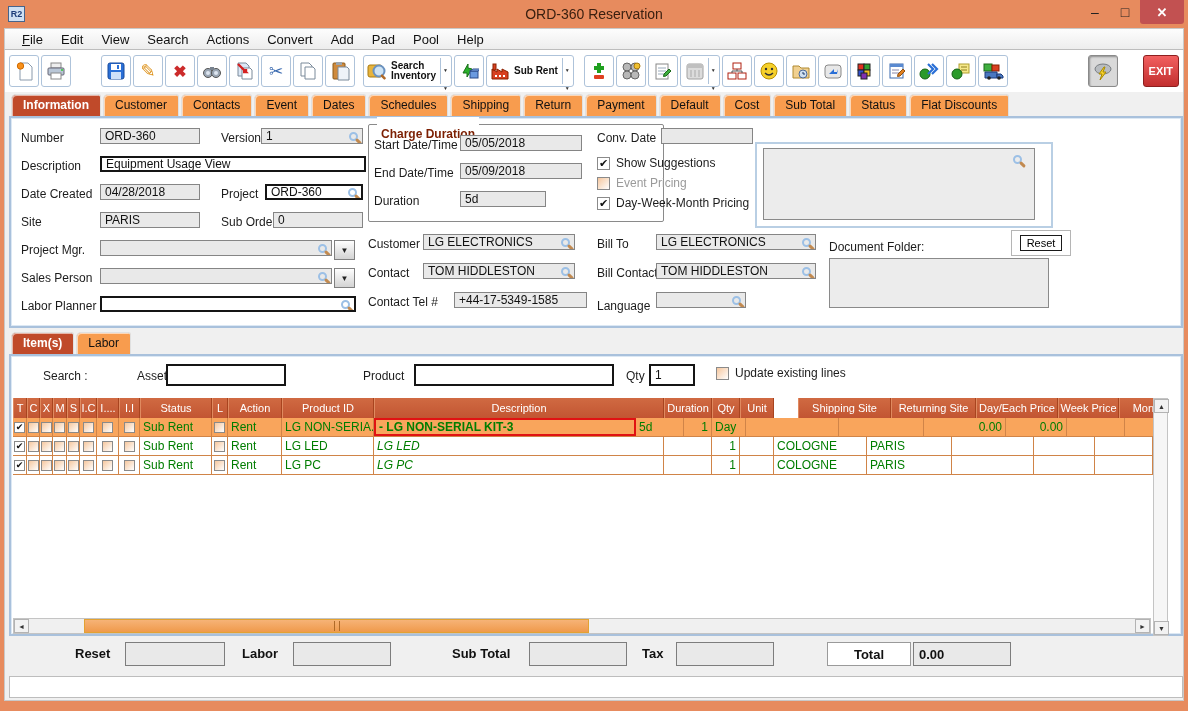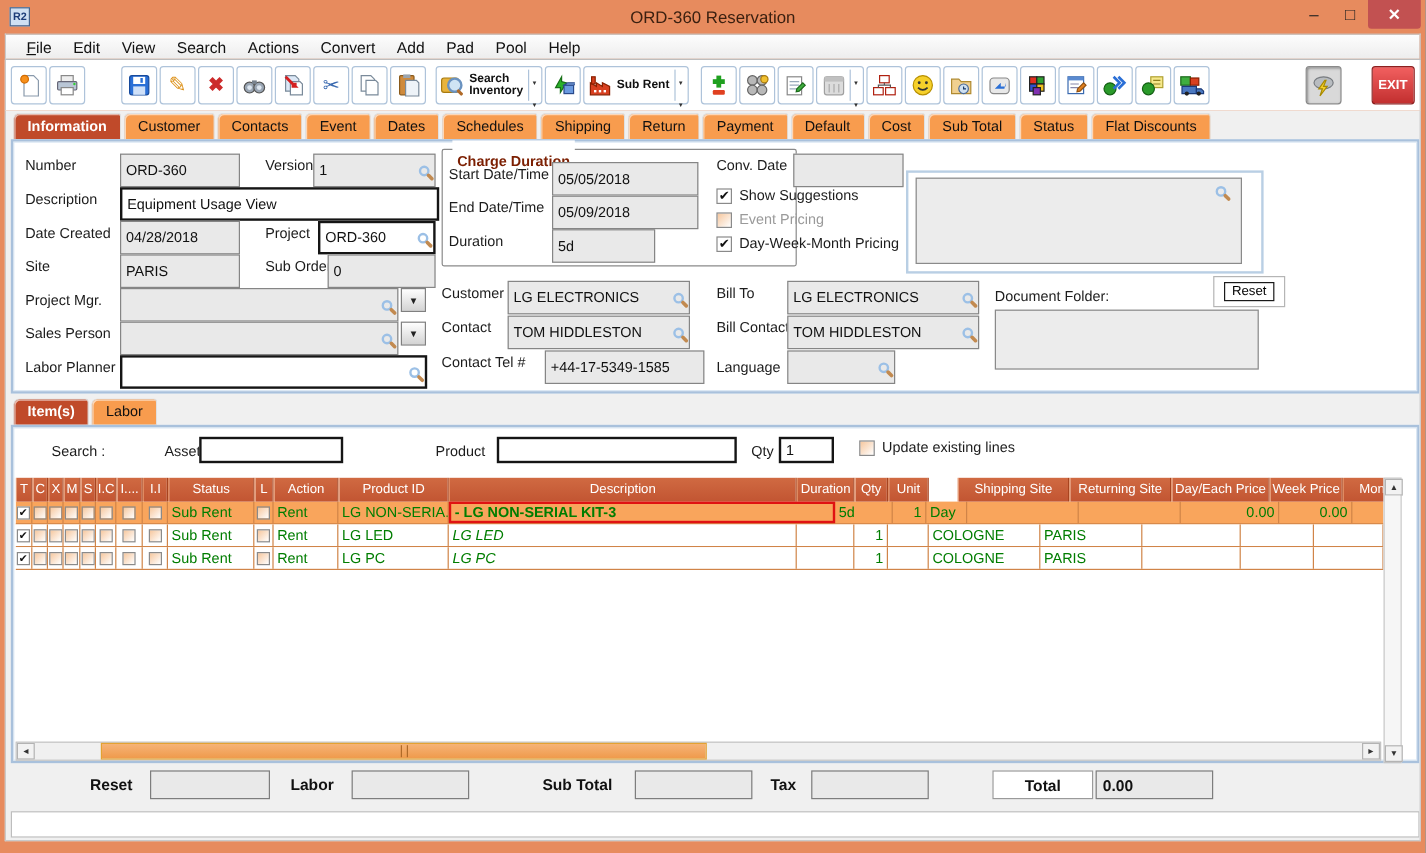--- a/index.html
+++ b/index.html
@@ -45,21 +45,21 @@
   .tabrow{position:absolute;display:flex;align-items:flex-end;}
   .tab{background:#f89c4e;border:1px solid #e0e0e0;border-bottom:none;border-radius:5px 3px 0 0;
     padding:3px 11px 4px 11px;font-size:12px;color:#111;margin-right:2px;white-space:nowrap;
     box-shadow:inset 1px 1px 0 rgba(255,255,255,.6);}
   .tab.active{background:#c04a2a;color:#fff;font-weight:bold;}
 
   .panel{position:absolute;background:#fff;border:2px solid #a9c1dc;box-shadow:0 0 0 1px #dce8f4 inset;}
 
   .lbl{position:absolute;font-size:12px;color:#1c1c1c;white-space:nowrap;}
   .lbl.dim{color:#9a9a9a;}
-  .fld{position:absolute;height:28px;background:#e9e9e9;border:1px solid #858585;font-size:12px;color:#111;
+  .fld{position:absolute;height:16px;background:#e9e9e9;border:1px solid #858585;font-size:12px;color:#111;
     padding:2px 4px;display:flex;align-items:center;overflow:hidden;white-space:nowrap;}
   .fld.white{background:#fff;border:2px solid #151515;}
   .fld .v{overflow:hidden;white-space:nowrap;}
   .mag{width:9px;height:9px;border:2px solid #9cc0e6;border-radius:50%;position:relative;flex:none;margin-left:auto;}
   .mag::after{content:"";position:absolute;width:7px;height:3px;background:#c28a50;border-radius:2px;transform:rotate(45deg);right:-6px;bottom:-4px;}
   .dd{position:absolute;width:21px;height:20px;background:linear-gradient(#fefefe,#d3d3d3);border:1px solid #808080;
     display:flex;align-items:center;justify-content:center;}
   .dd::after{content:"▼";font-size:8px;color:#222;}
 
   .gbox{position:absolute;border:1px solid #8a8a8a;border-radius:2px;}
@@ -636,21 +636,21 @@
               </div>
               <div class="gc cbc" style="width: 21px;">
                 <span class="gcb"></span>
               </div>
               <div class="gc" style="width: 72px;">Sub Rent</div>
               <div class="gc cbc" style="width: 16px;">
                 <span class="gcb"></span>
               </div>
               <div class="gc" style="width: 54px;">Rent</div>
               <div class="gc" style="width: 92px;">LG NON-SERIA...</div>
-              <div class="gc b selcell" style="width: 322px;">-  LG NON-SERIAL KIT-3</div>
+              <div class="gc b selcell" style="width: 262px;">-  LG NON-SERIAL KIT-3</div>
               <div class="gc" style="width: 48px;">5d</div>
               <div class="gc num" style="width: 28px;">1</div>
               <div class="gc" style="width: 34px;">Day</div>
               <div class="gc" style="width: 93px;"></div>
               <div class="gc" style="width: 85px;"></div>
               <div class="gc num" style="width: 82px;">0.00</div>
               <div class="gc num" style="width: 61px;">0.00</div>
               <div class="gc" style="width: 58px;"></div>
             </div>
             <div class="grow">

